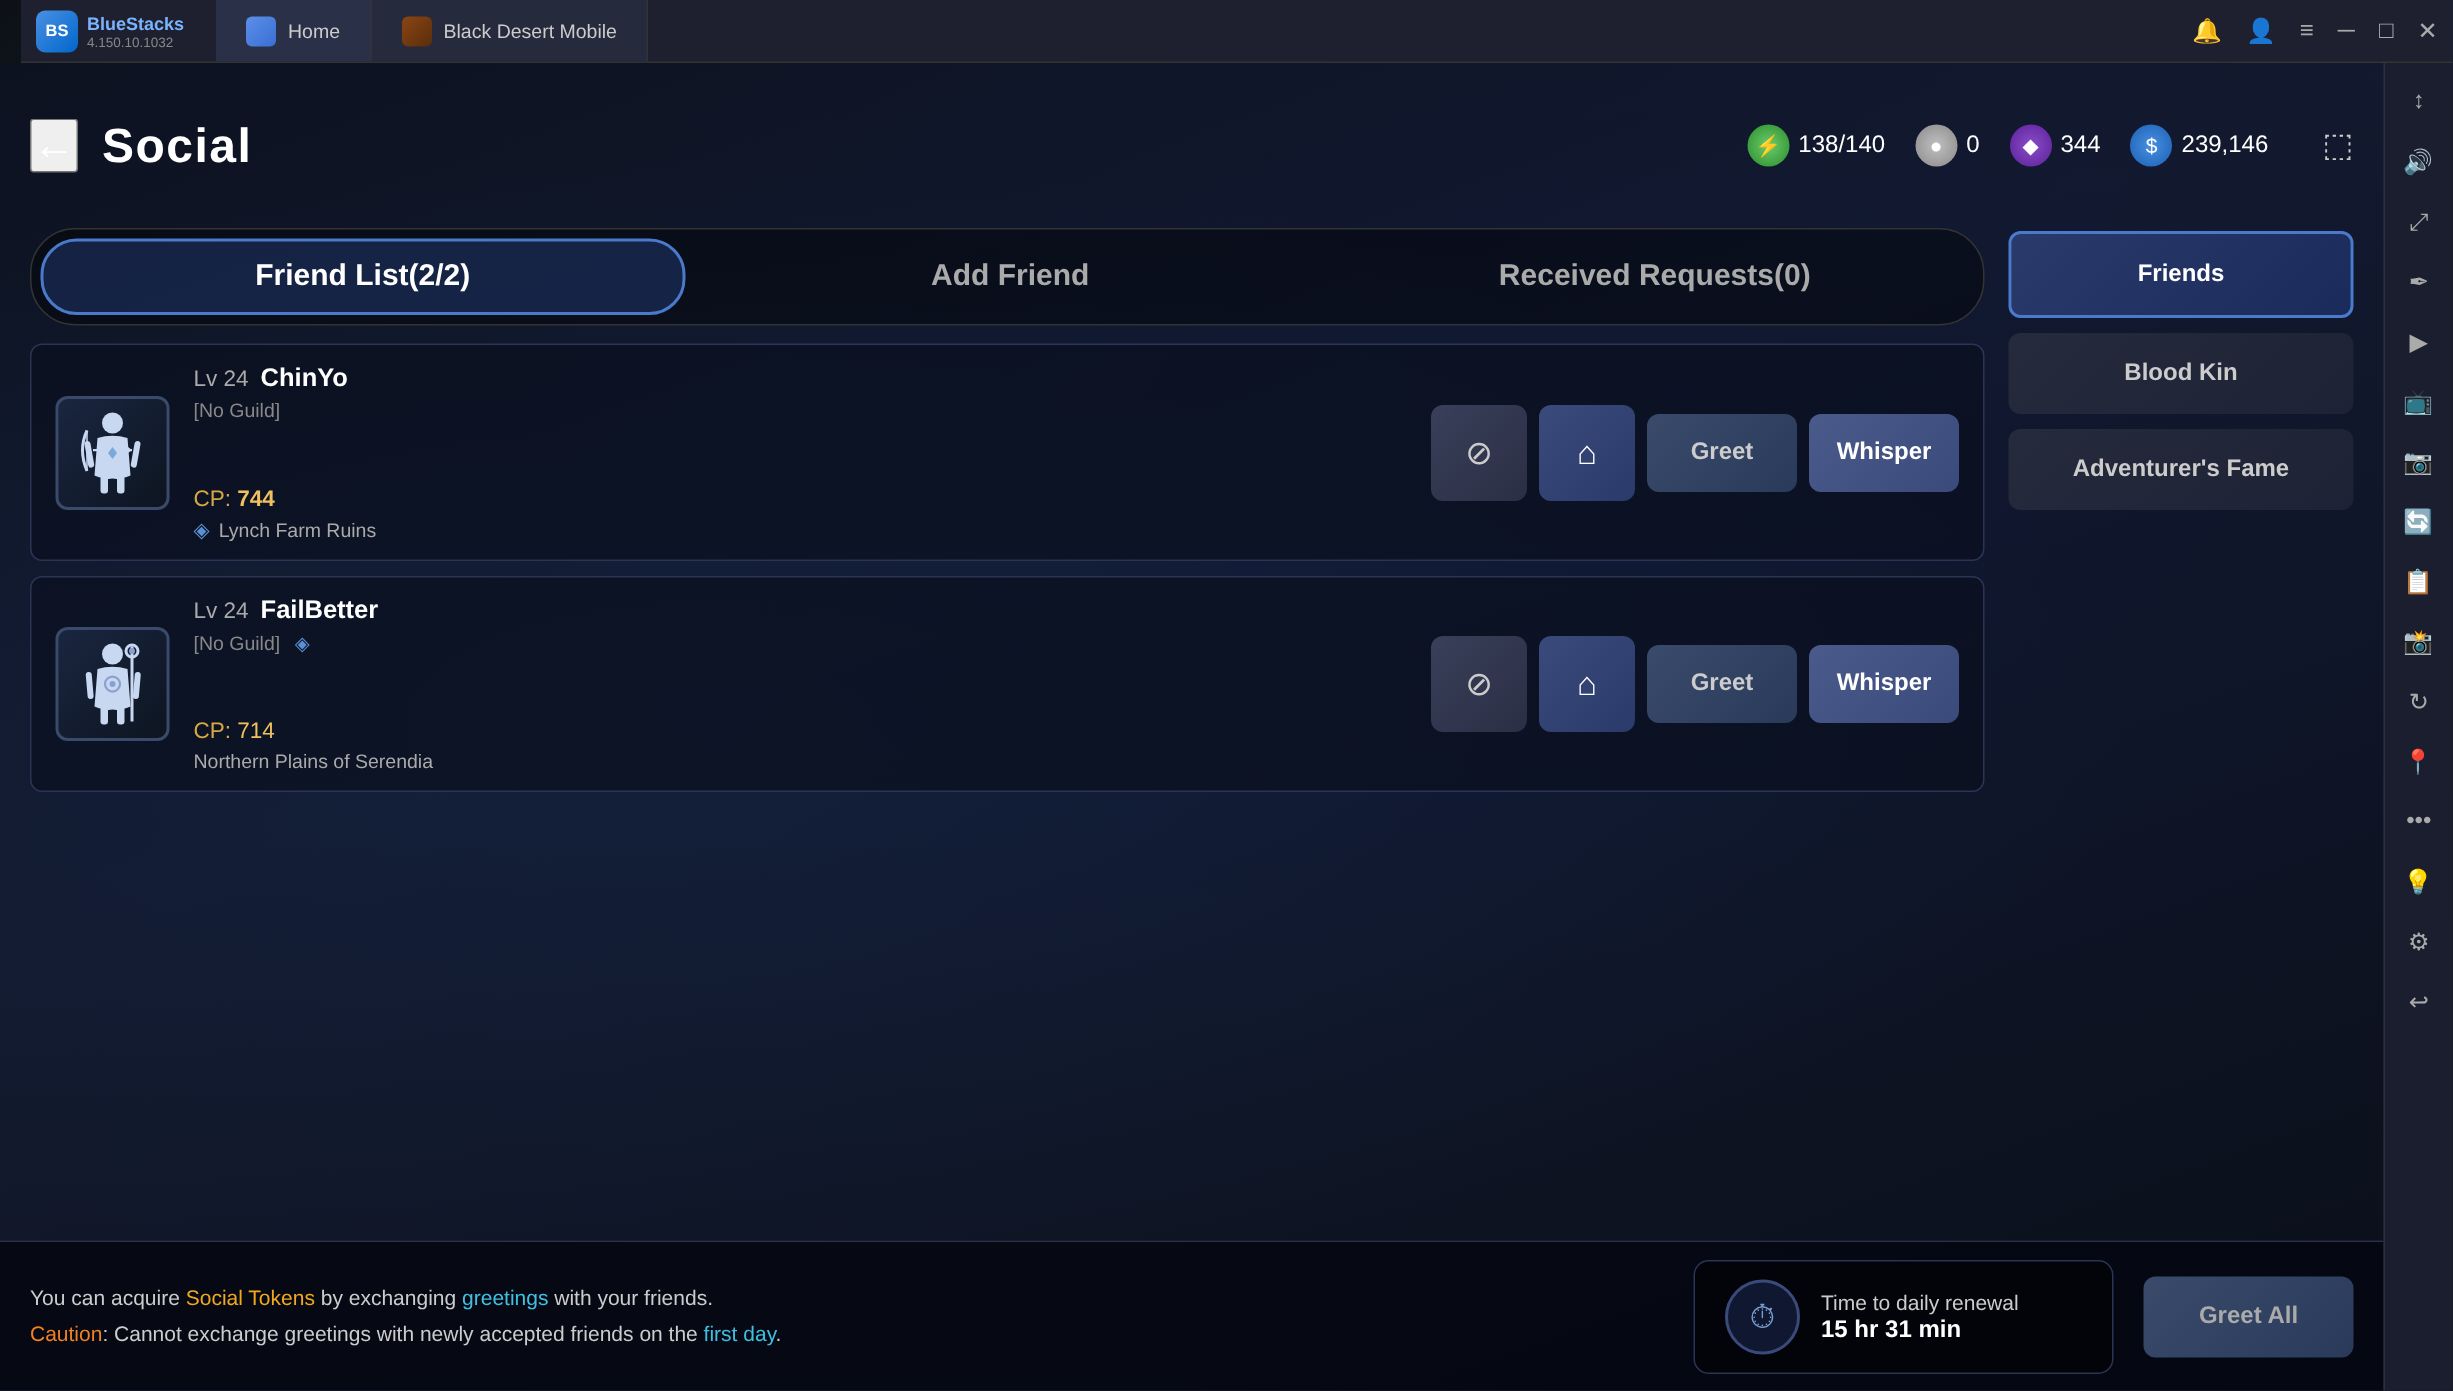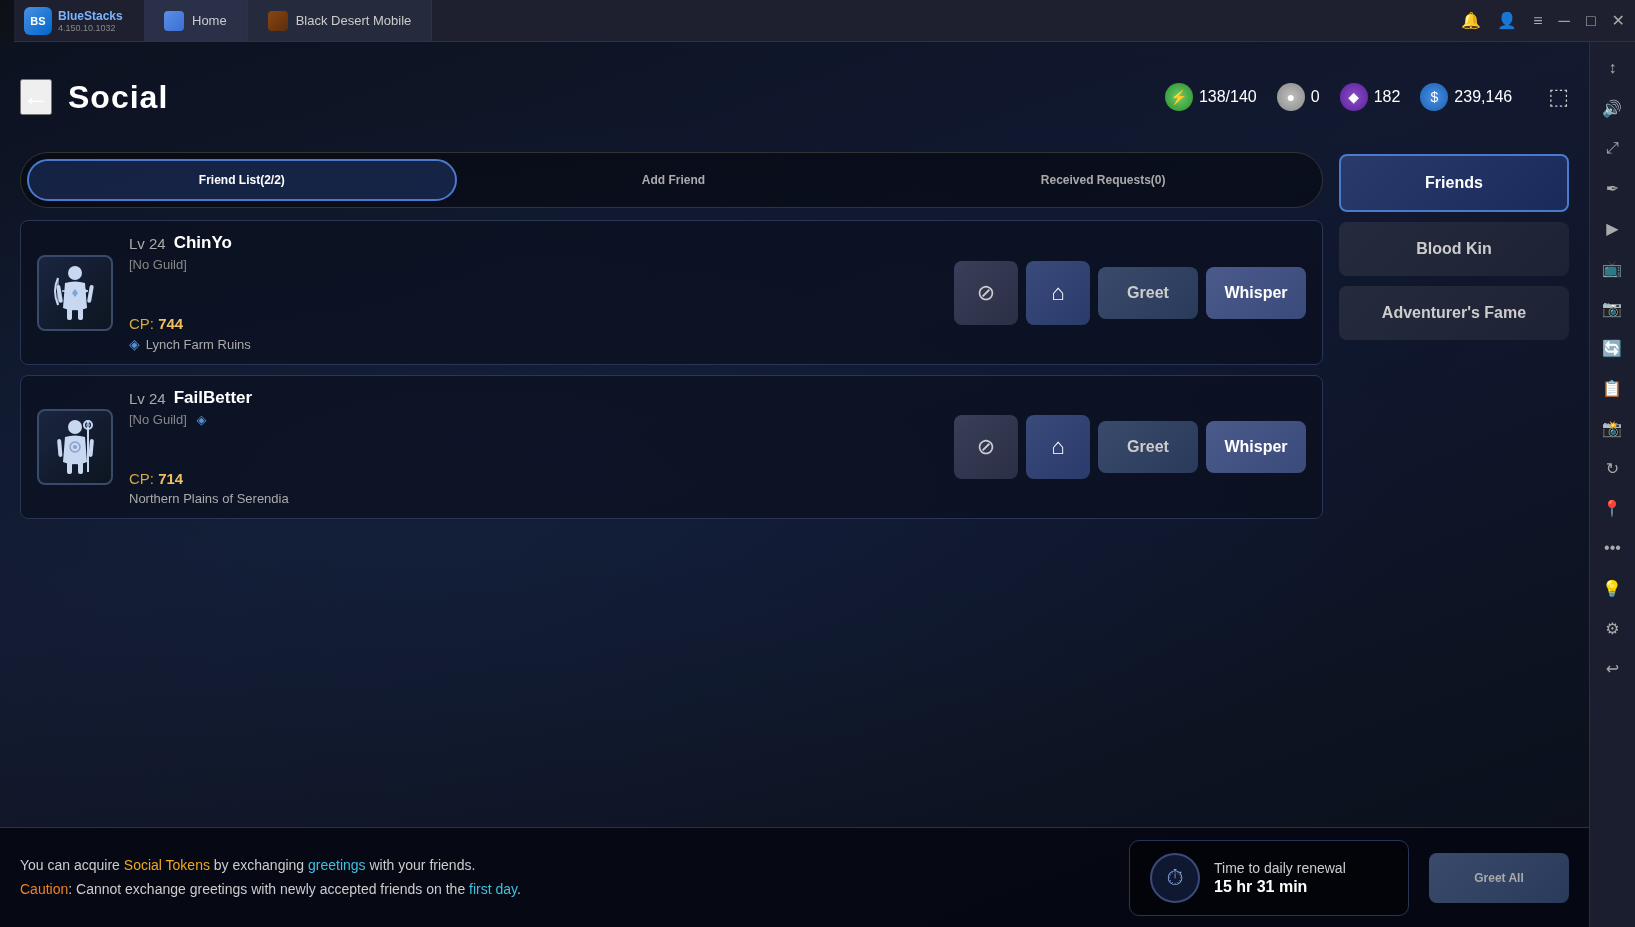--- a/index.html
+++ b/index.html
@@ -201,21 +201,21 @@
       border-radius: 30px;
       padding: 6px;
       border: 1px solid #333;
     }
     .main-tab {
       flex: 1;
       padding: 12px 20px;
       border-radius: 24px;
       border: none;
       cursor: pointer;
-      font-size: 12px;
+      font-size: 20px;
       font-weight: bold;
       color: #aaa;
       background: transparent;
       text-align: center;
       transition: all 0.2s;
     }
     .main-tab.active {
       background: rgba(30, 50, 100, 0.6);
       color: white;
       border: 2px solid #4a7acc;
@@ -441,21 +441,21 @@
       font-size: 16px;
       font-weight: bold;
     }
 
     .greet-all-btn {
       padding: 18px 28px;
       background: linear-gradient(135deg, #3a4a6a, #2a3a5a);
       border: none;
       border-radius: 8px;
       color: #aaa;
-      font-size: 12px;
+      font-size: 16px;
       font-weight: bold;
       cursor: pointer;
       min-width: 140px;
     }
   </style>
 </head>
 <body>
 
 <div class="bg"></div>
 
@@ -514,21 +514,21 @@
       <div class="stat-item">
         <div class="stat-icon energy">⚡</div>
         <span>138/140</span>
       </div>
       <div class="stat-item">
         <div class="stat-icon stone">●</div>
         <span>0</span>
       </div>
       <div class="stat-item">
         <div class="stat-icon gem">◆</div>
-        <span>182</span>
+        <span>344</span>
       </div>
       <div class="stat-item">
         <div class="stat-icon coin">$</div>
         <span>239,146</span>
       </div>
       <div class="exit-icon">⬚</div>
     </div>
   </div>
 
   <div class="main-content">
@@ -617,21 +617,21 @@
             <div class="friend-name-row">
               <span class="friend-level">Lv 24</span>
               <span class="friend-name">FailBetter</span>
             </div>
             <div class="friend-guild">
               <span>[No Guild]</span>
               <span style="margin-left:6px;color:#5a8fd4">◈</span>
             </div>
             <div class="friend-cp">
               <span>CP:</span>
-              <span style="color:#f0c060;font-weight:bold">714</span>
+              <span style="color:#f0c060;font-weight:normal">714</span>
             </div>
             <div class="friend-location">
               <span>Northern Plains of Serendia</span>
             </div>
           </div>
           <div class="friend-actions">
             <button class="action-btn-sq remove" title="Remove">⊘</button>
             <button class="action-btn-sq visit" title="Visit Camp">⌂</button>
             <button class="action-btn-wide greet">Greet</button>
             <button class="action-btn-wide whisper">Whisper</button>

